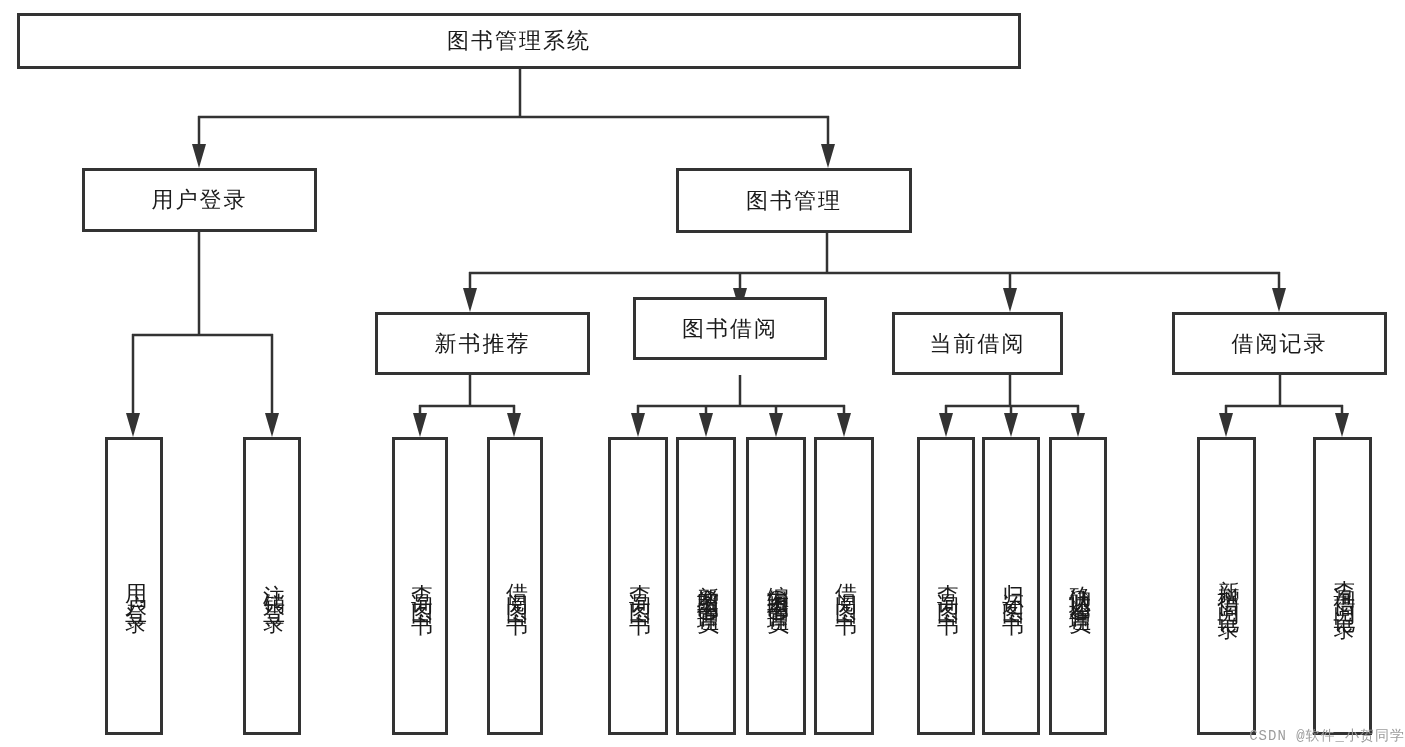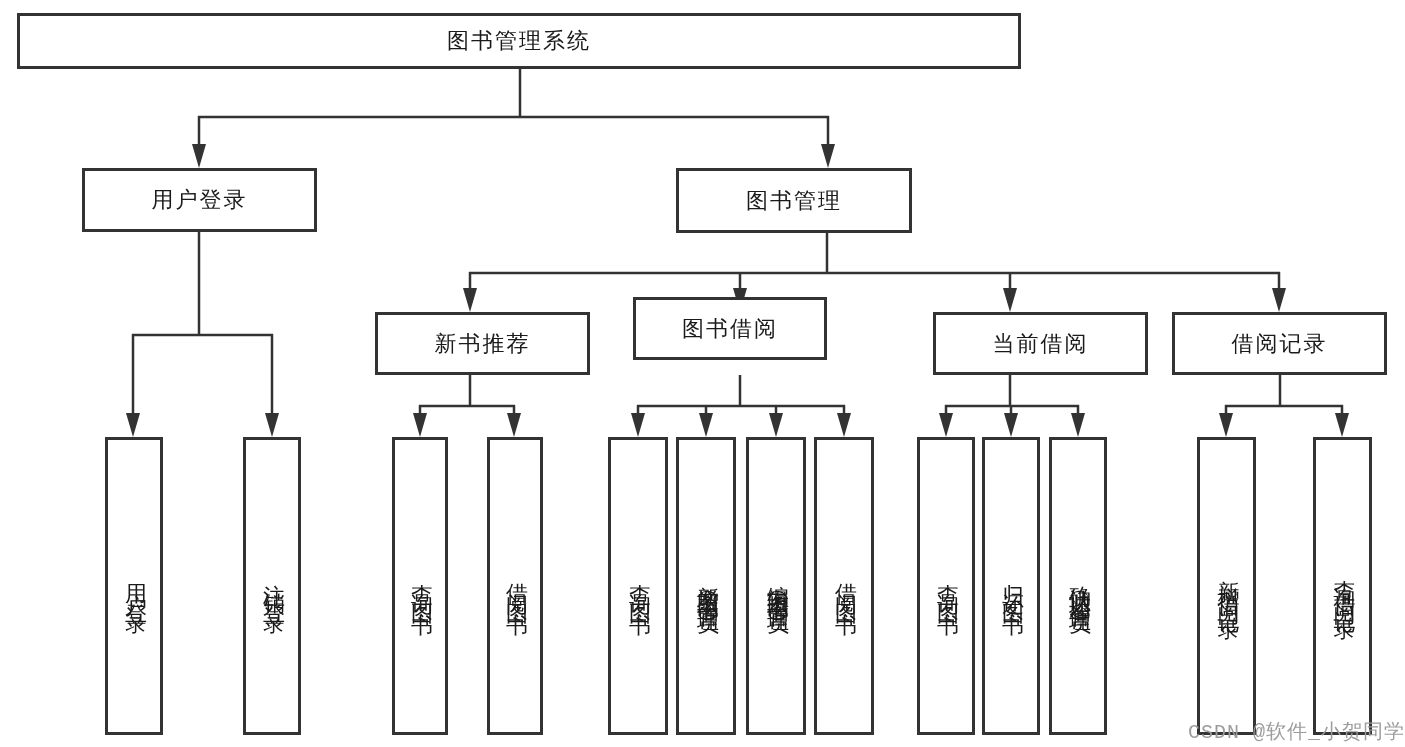--- a/index.html
+++ b/index.html
@@ -15,21 +15,21 @@
   }
   .hlabel{font-size:22px;letter-spacing:2px;white-space:nowrap;color:#1a1a1a;}
   .vtext{
     writing-mode:vertical-rl;font-size:22px;color:#1a1a1a;line-height:1;
     display:block;
   }
   .sp-lg{letter-spacing:10px;}
   .sp-md{letter-spacing:8px;}
   .sp-sm{letter-spacing:4px;}
   .watermark{
-    position:absolute;right:6px;bottom:2px;font-size:20px;color:#9c9c9c;
+    position:absolute;right:6px;bottom:2px;font-size:14px;color:#9c9c9c;
     letter-spacing:1px;white-space:nowrap;
   }
 </style>
 </head>
 <body>
 
 <div class="stage">
 
   <svg class="connectors" viewBox="0 0 1405 747" xmlns="http://www.w3.org/2000/svg">
     <g stroke="#333333" stroke-width="2.5" fill="#333333">
@@ -105,21 +105,21 @@
   <div class="box" style="left:676px;top:168px;width:236px;height:65px">
     <span class="hlabel">图书管理</span>
   </div>
 
   <div class="box" style="left:375px;top:312px;width:215px;height:63px">
     <span class="hlabel">新书推荐</span>
   </div>
   <div class="box" style="left:633px;top:297px;width:194px;height:63px">
     <span class="hlabel">图书借阅</span>
   </div>
-  <div class="box" style="left:933px;top:312px;width:215px;height:63px">
+  <div class="box" style="left:892px;top:312px;width:171px;height:63px">
     <span class="hlabel">当前借阅</span>
   </div>
   <div class="box" style="left:1172px;top:312px;width:215px;height:63px">
     <span class="hlabel">借阅记录</span>
   </div>
 
   <div class="box" style="left:105px;top:437px;width:58px;height:298px">
     <span class="vtext sp-lg">用户登录</span>
   </div>
   <div class="box" style="left:243px;top:437px;width:58px;height:298px">

